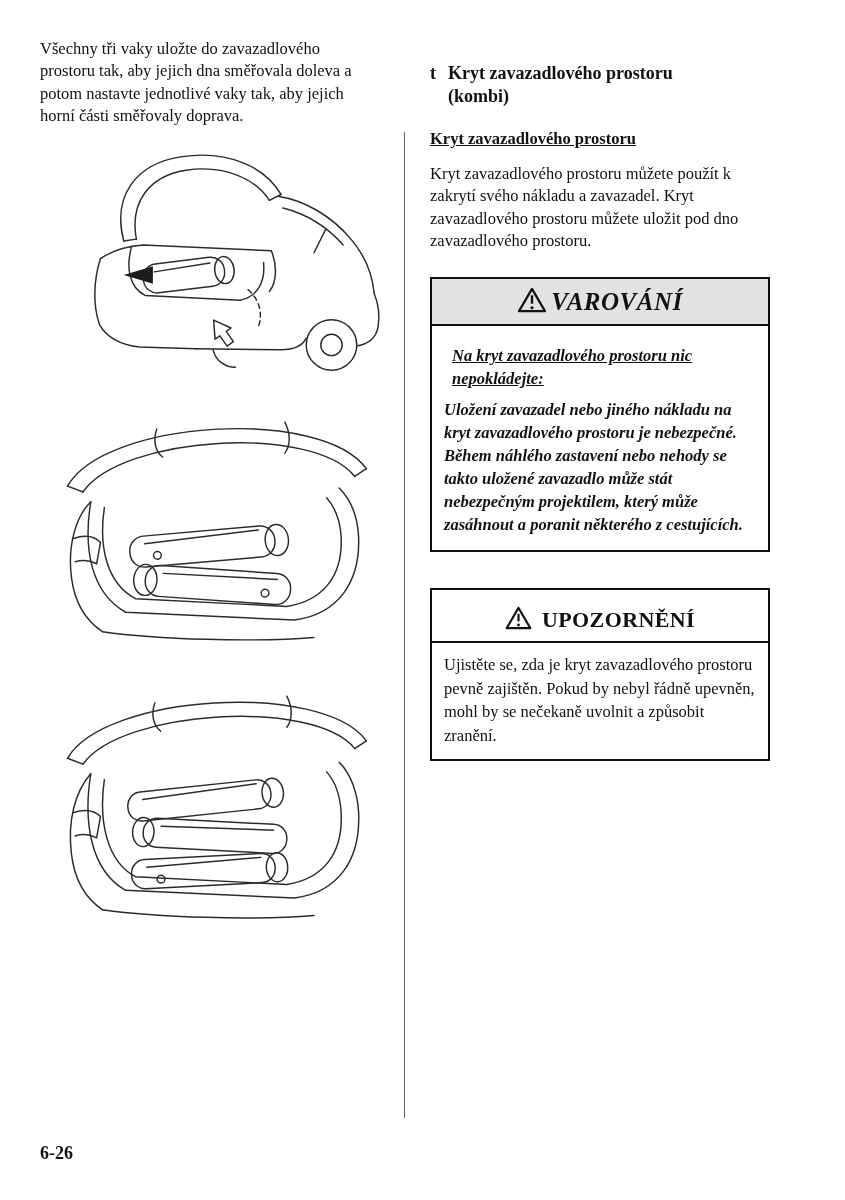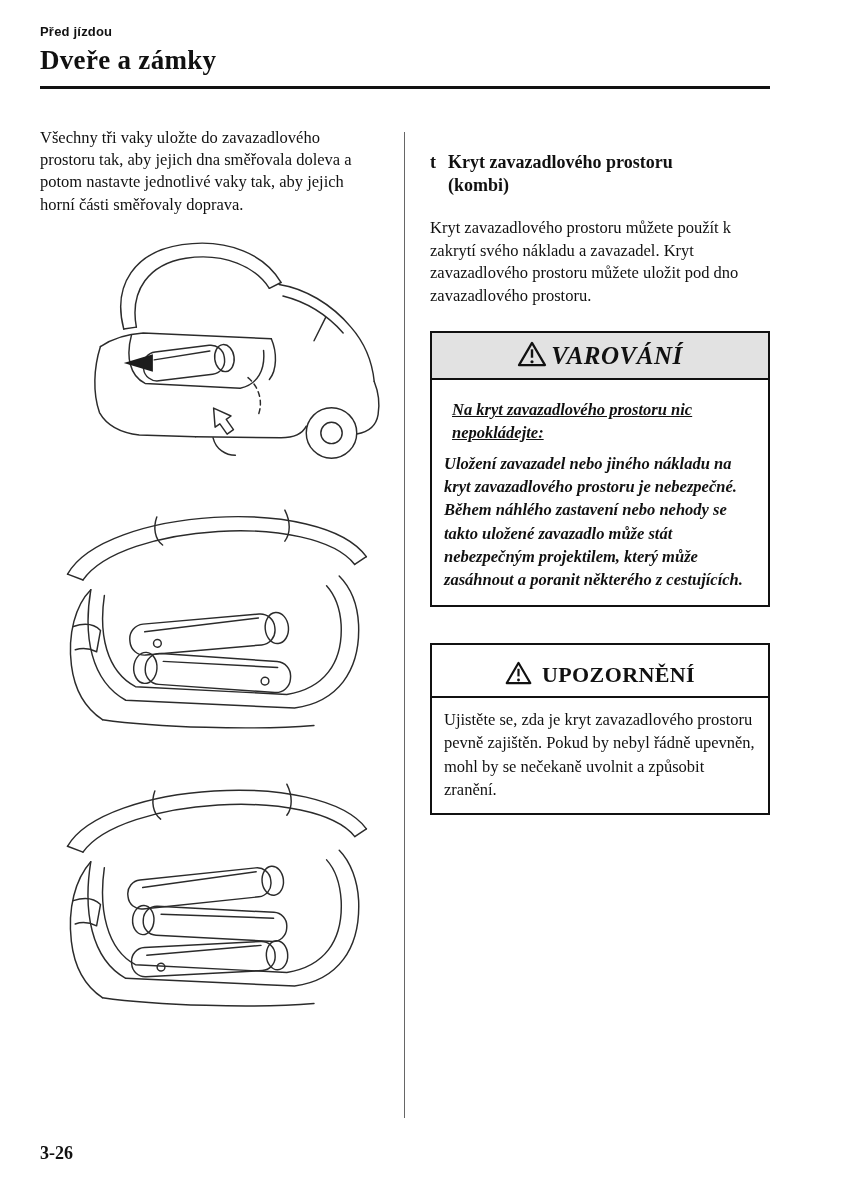--- a/index.html
+++ b/index.html
@@ -85,25 +85,20 @@
   .caution-body{padding:10px 12px 12px 12px;font-size:16.5px;line-height:1.42;}
   
   .page-footer{position:absolute;left:40px;bottom:36px;}
   .page-number{font-size:18px;font-weight:bold;}
 </style>
 </head>
 <body>
 
 <div class="page">
 
-  <div class="page-header">
-    <div class="eyebrow">Před jízdou</div>
-    <h1 class="page-title">Dveře a zámky</h1>
-    <div class="title-rule"></div>
-  </div>
 
   <div class="col-divider"></div>
 
   <div class="columns">
 
     <div class="col-left">
       <p class="body-text">Všechny tři vaky uložte do zavazadlového prostoru tak, aby jejich dna směřovala doleva a potom nastavte jednotlivé vaky tak, aby jejich horní části směřovaly doprava.</p>
 
       <div class="fig" role="img" aria-label="golf-bag-loading-into-open-trunk-illustration">
         <svg viewBox="0 0 360 240" width="350" height="233">
@@ -228,20 +223,21 @@
     </div>
 
     <div class="col-right">
 
 
       <div class="section-heading">
         <span class="section-marker">t</span>
         <span class="section-title-text">Kryt zavazadlového prostoru (kombi)</span>
       </div>
 
+      <div class="subheading">Kryt zavazadlového prostoru</div>
 
       <p class="body-text">Kryt zavazadlového prostoru můžete použít k zakrytí svého nákladu a zavazadel. Kryt zavazadlového prostoru můžete uložit pod dno zavazadlového prostoru.</p>
 
       <div class="warning-box">
         <div class="warning-header">
           <span>
             <svg viewBox="0 0 32 28" width="30" height="26">
               <path d="M16 2 L30 26 L2 26 Z" fill="none" stroke="#111" stroke-width="2.4" stroke-linejoin="round"></path>
               <rect x="14.7" y="9" width="2.6" height="9" fill="#111"></rect>
               <circle cx="16" cy="22.3" r="1.7" fill="#111"></circle>
@@ -266,16 +262,16 @@
           </span>
           <span class="caution-title">UPOZORNĚNÍ</span>
         </div>
         <div class="caution-body">Ujistěte se, zda je kryt zavazadlového prostoru pevně zajištěn. Pokud by nebyl řádně upevněn, mohl by se nečekaně uvolnit a způsobit zranění.</div>
       </div>
 
     </div>
   </div>
 
   <div class="page-footer">
-    <span class="page-number">3-26</span>
+    <span class="page-number">6-26</span>
   </div>
 
 </div>
 
 </body></html>

